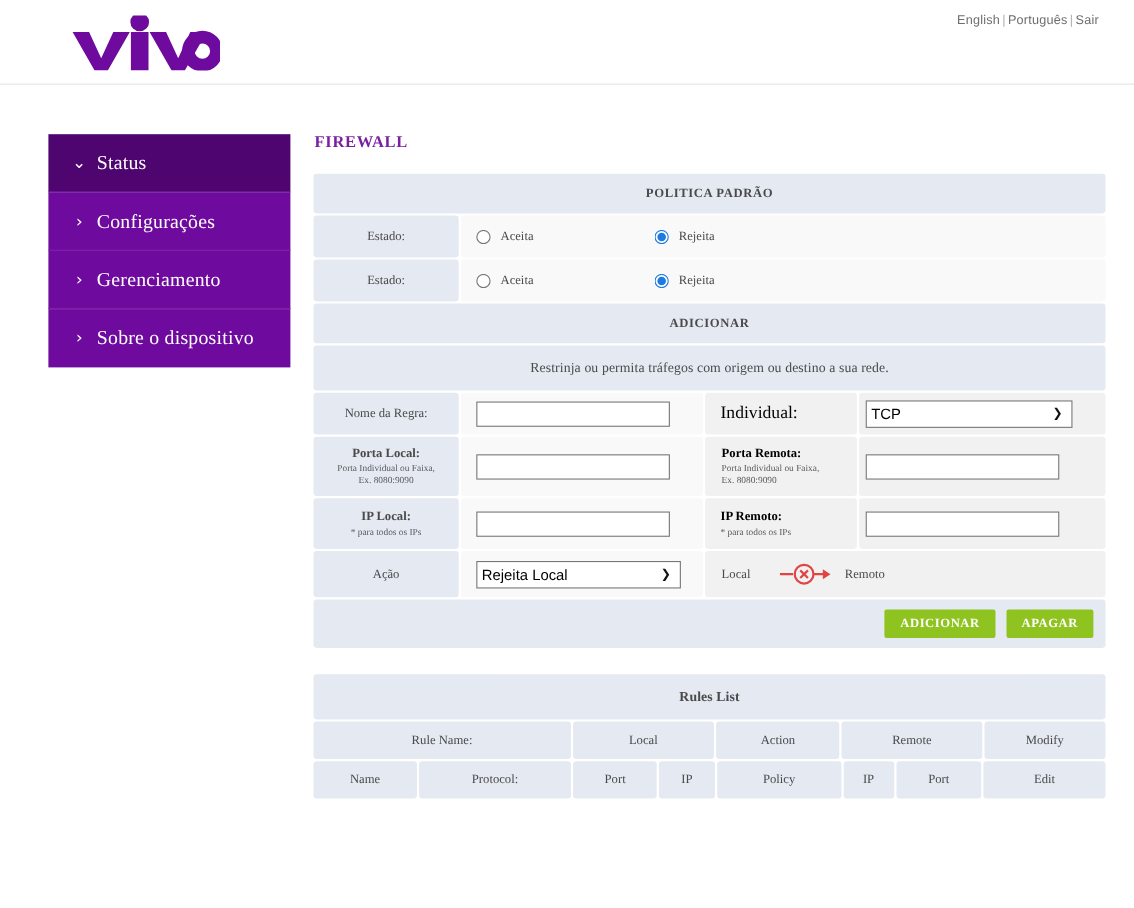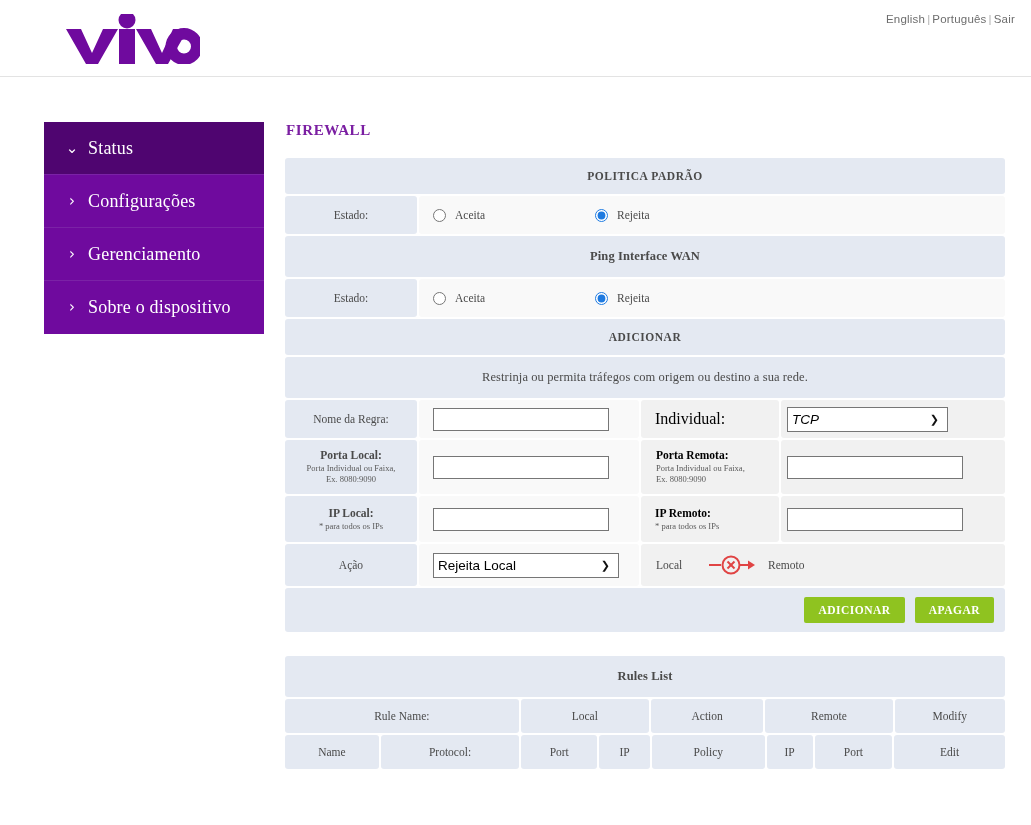--- a/index.html
+++ b/index.html
@@ -18,21 +18,21 @@
     background: #ffffff;
     border-bottom: 1px solid #e3e3e3;
   }
   .logo {
     position: absolute;
     left: 64px; top: 14px;
     width: 136px; height: 50px;
   }
   .lang-bar {
     position: absolute;
-    right: 16px; top: 13px;
+    right: 32px; top: 13px;
     font-family: "Liberation Sans", sans-serif;
     font-size: 11.5px;
     color: #6d6d6d;
     letter-spacing: .2px;
     white-space: nowrap;
   }
   .lang-bar a {
     color: #6d6d6d;
     text-decoration: none;
   }
@@ -289,21 +289,20 @@
             <label>Aceita</label>
           </div>
           <div class="radio-item" style="margin-left:62px;">
             <input type="radio" name="defpol" checked="" style="">
             <label>Rejeita</label>
           </div>
         </div>
       </div>
     </div>
 
-    <div class="banner plain" style="font-weight:bold;">Ping Interface WAN</div>
     <div class="frow">
       <div class="cell-label" style="width:132px;">Estado:</div>
       <div class="cell-field" style="width:586px;margin-left:2px;">
         <div class="radio-grp">
           <div class="radio-item">
             <input type="radio" name="pingwan" style="">
             <label>Aceita</label>
           </div>
           <div class="radio-item" style="margin-left:62px;">
             <input type="radio" name="pingwan" checked="" style="">
@@ -319,21 +318,21 @@
     <div class="frow">
       <div class="cell-label" style="width:132px;">Nome da Regra:</div>
       <div class="cell-field" style="width:220px;margin-left:2px;">
         <input class="txt" type="text" value="" style="">
       </div>
       <div class="cell-field grey left" style="width:138px;margin-left:2px;">
         <span>Individual:</span>
       </div>
       <div class="cell-field grey" style="width:224px;margin-left:2px;padding-left:6px;">
         <span class="selwrap">
-          <select class="sel" style="width:161px;font-style:italic;">
+          <select class="sel" style="width:188px;">
             <option>TCP</option>
           </select>
           <span class="caret">❯</span>
         </span>
       </div>
     </div>
 
     <div class="frow" style="min-height:54px;">
       <div class="cell-label" style="width:132px;">
         <span class="lbl-strong">Porta Local:</span>

